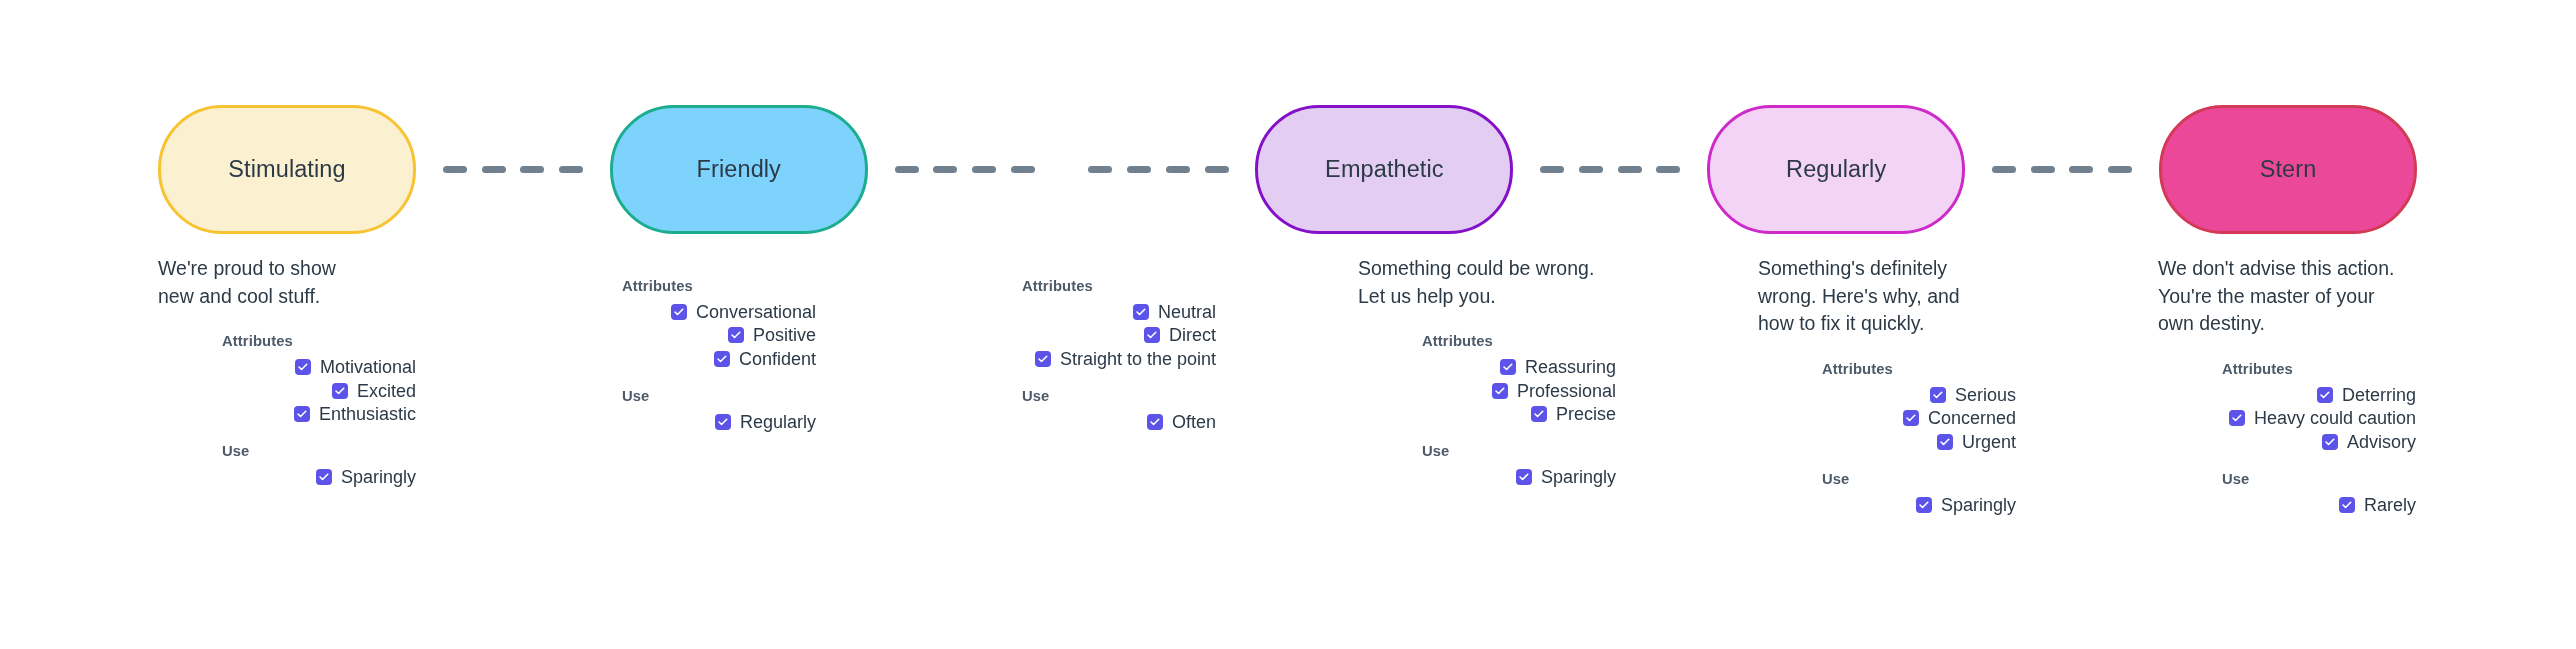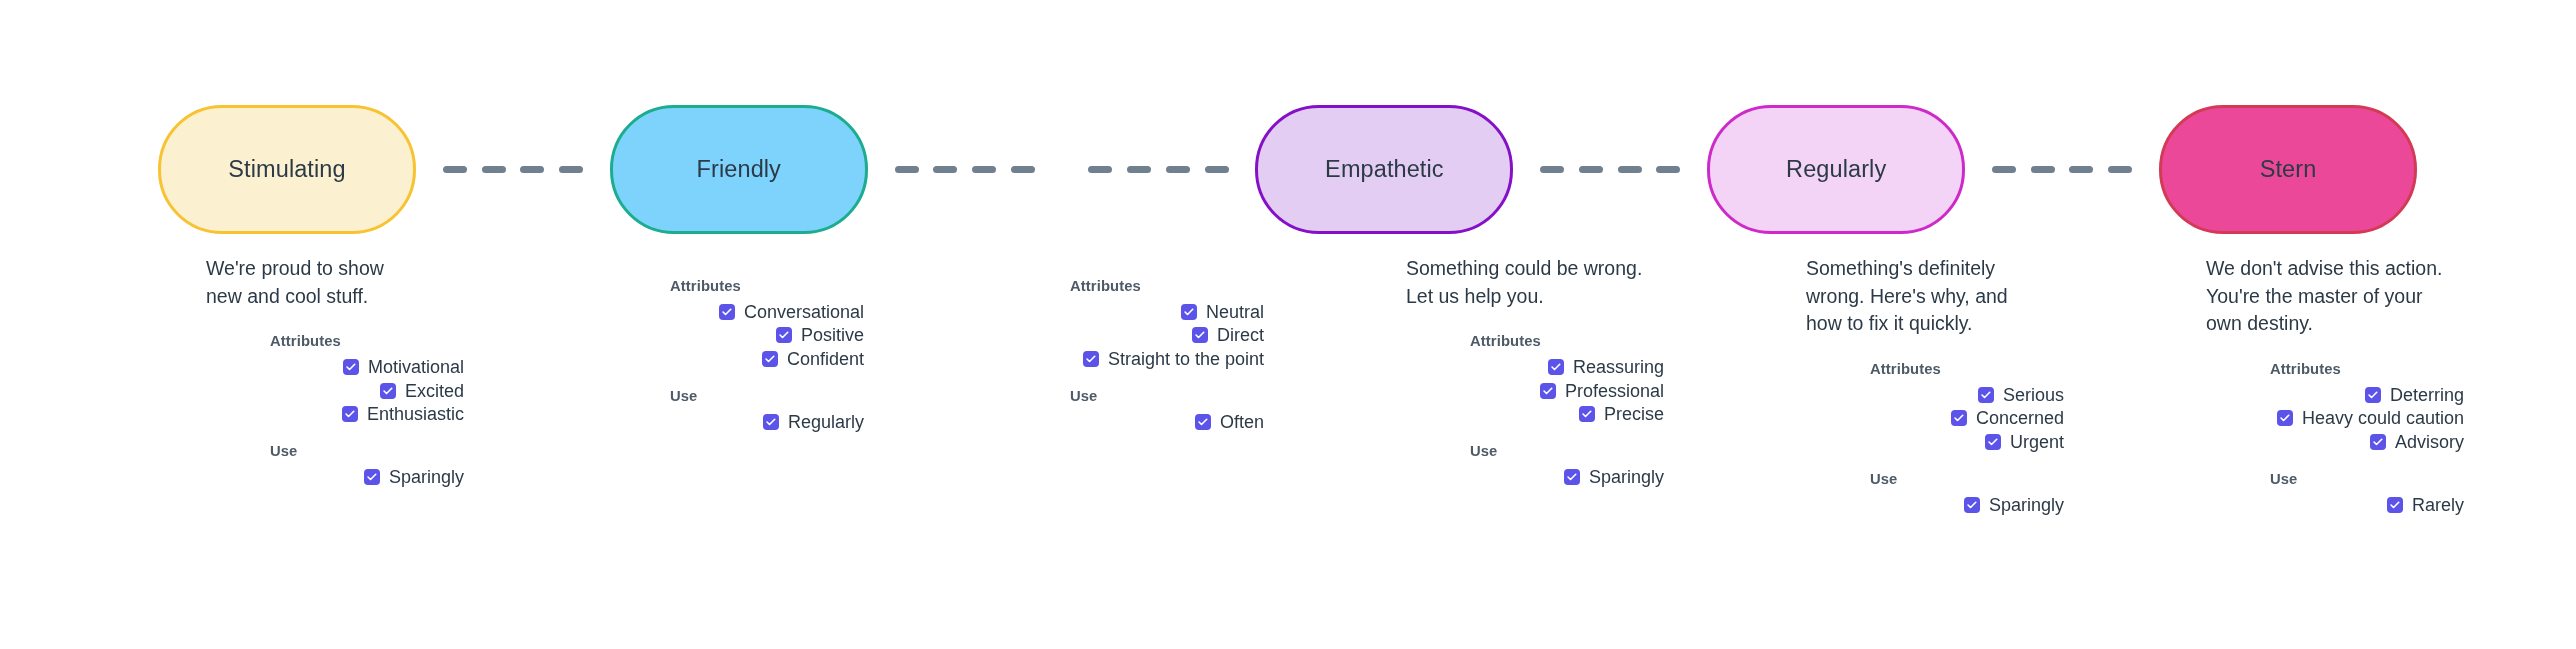--- a/index.html
+++ b/index.html
@@ -73,21 +73,20 @@
   }
 
   
   .columns {
     position: absolute;
     top: 255px;
     left: 158px;
     width: 2259px;
     display: flex;
     flex-direction: row;
-    margin-left: 48px;
   }
 
   .column {
     width: 258px;
     flex: 0 0 auto;
     margin-right: 142px;
   }
   .column:last-child { margin-right: 0; }
 
   .desc {

